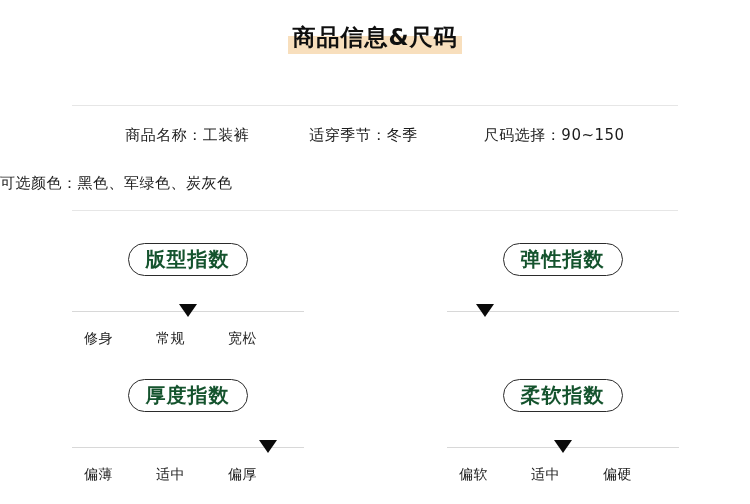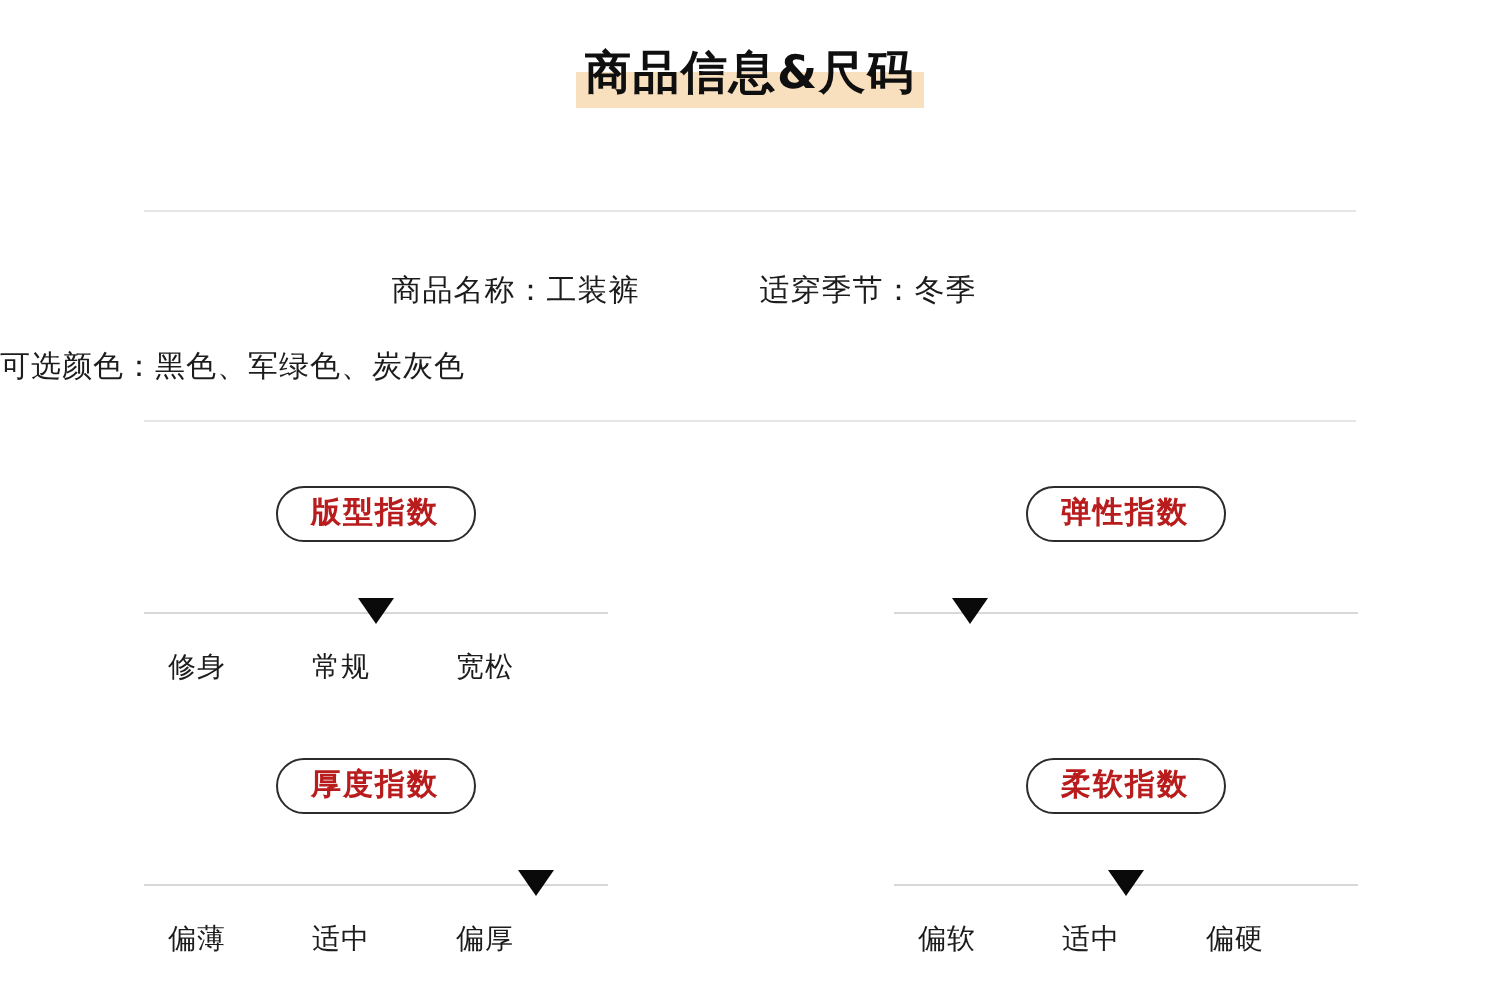--- a/index.html
+++ b/index.html
@@ -70,21 +70,21 @@
   
   .info-row {
     position: absolute;
     left: 0;
     width: 750px;
     font-size: 15px;
     color: #1c1c1c;
     letter-spacing: 0.5px;
   }
   .info-row-1 {
-    top: 136px;
+    top: 126px;
     display: flex;
     justify-content: center;
   }
   .info-row-1 .cell {
     white-space: nowrap;
   }
   .info-row-1 .cell.c1 { margin-right: 60px; }
   .info-row-1 .cell.c2 { margin-right: 66px; }
   .info-row-2 {
     top: 174px;
@@ -109,23 +109,23 @@
 
   .pill-wrap {
     text-align: center;
     padding-top: 5px;
   }
   .pill {
     display: inline-block;
     border: 1.5px solid #2b2b2b;
     border-radius: 18px;
     padding: 5px 17px 6px 17px;
-    font-size: 15px;
+    font-size: 20px;
     font-weight: bold;
-    color: #b91c1c;
+    color: #14532d;
     letter-spacing: 1px;
     line-height: 1;
     background: #ffffff;
   }
 
   .scale {
     position: relative;
     margin: 28px auto 0 auto;
     width: 232px;
     height: 14px;
@@ -178,20 +178,21 @@
       <span class="txt">商品信息&amp;尺码</span>
     </div>
   </div>
 
   <div class="divider top"></div>
   <div class="divider bottom"></div>
 
   <div class="info-row info-row-1">
     <div class="cell c1">商品名称：工装裤</div>
     <div class="cell c2">适穿季节：冬季</div>
+    <div class="cell c3">尺码选择：90~150</div>
   </div>
 
   <div class="info-row info-row-2">可选颜色：黑色、军绿色、炭灰色</div>
 
   <div class="index-grid">
 
     <div class="index-cell">
       <div class="pill-wrap">
         <span class="pill">版型指数</span>
       </div>

